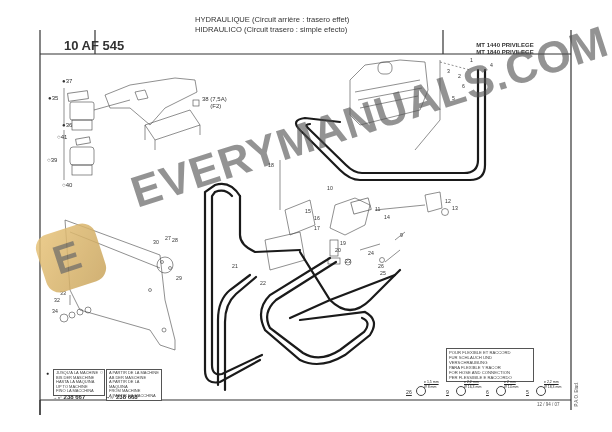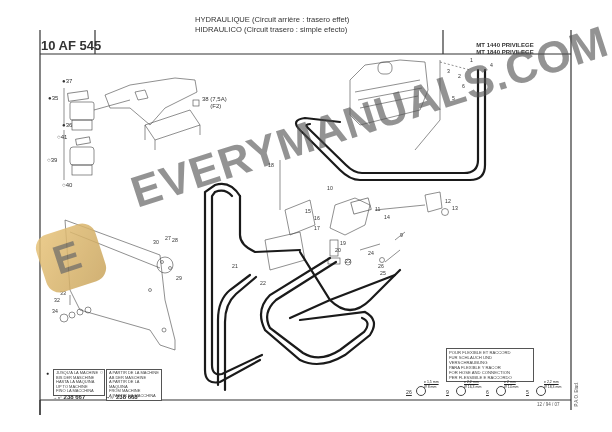--- a/index.html
+++ b/index.html
@@ -26,21 +26,21 @@
     <line x1="40" y1="30" x2="40" y2="415"></line>
     <line x1="40" y1="54" x2="571" y2="54"></line>
     <line x1="95" y1="30" x2="95" y2="54"></line>
     <line x1="443" y1="30" x2="443" y2="54"></line>
     <line x1="571" y1="30" x2="571" y2="410"></line>
     <line x1="40" y1="400" x2="571" y2="400"></line>
     <line x1="40" y1="400" x2="40" y2="415"></line>
   </g>
 </svg>
 
-<div class="abs ref" style="left:41px;top:38px">10 AF 545</div>
+<div class="abs ref" style="left:64px;top:38px">10 AF 545</div>
 <div class="abs titles">
   <div>HYDRAULIQUE (Circuit arrière : trasero effet)</div>
   <div>HIDRAULICO (Circuit trasero : simple efecto)</div>
 </div>
 <div class="abs models">
   <div>MT 1440 PRIVILEGE</div>
   <div>MT 1840 PRIVILEGE</div>
 </div>
 
 <svg class="abs" style="left:0;top:0" width="612" height="432">

